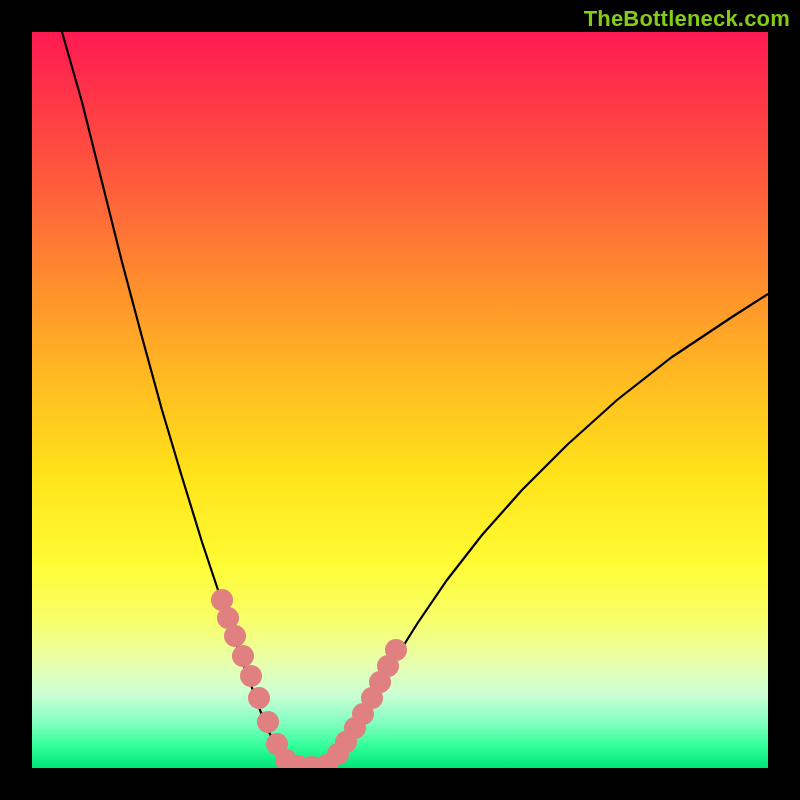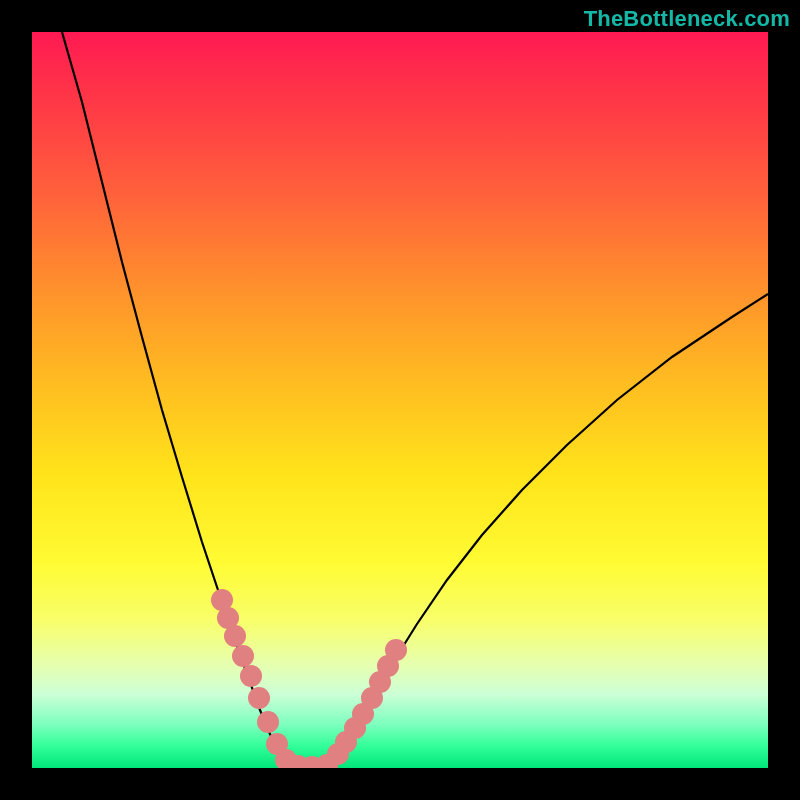--- a/index.html
+++ b/index.html
@@ -46,21 +46,21 @@
       #33ff99 97%,
       #00e57a 100%
     );
   }
   .watermark {
     position: absolute;
     top: 6px;
     right: 10px;
     font-size: 22px;
     font-weight: 600;
-    color: #14b8a6;
+    color: #84cc16;
     letter-spacing: 0.2px;
     user-select: none;
   }
   svg.curve {
     position: absolute;
     inset: 0;
     width: 736px;
     height: 736px;
   }
   .dot {

